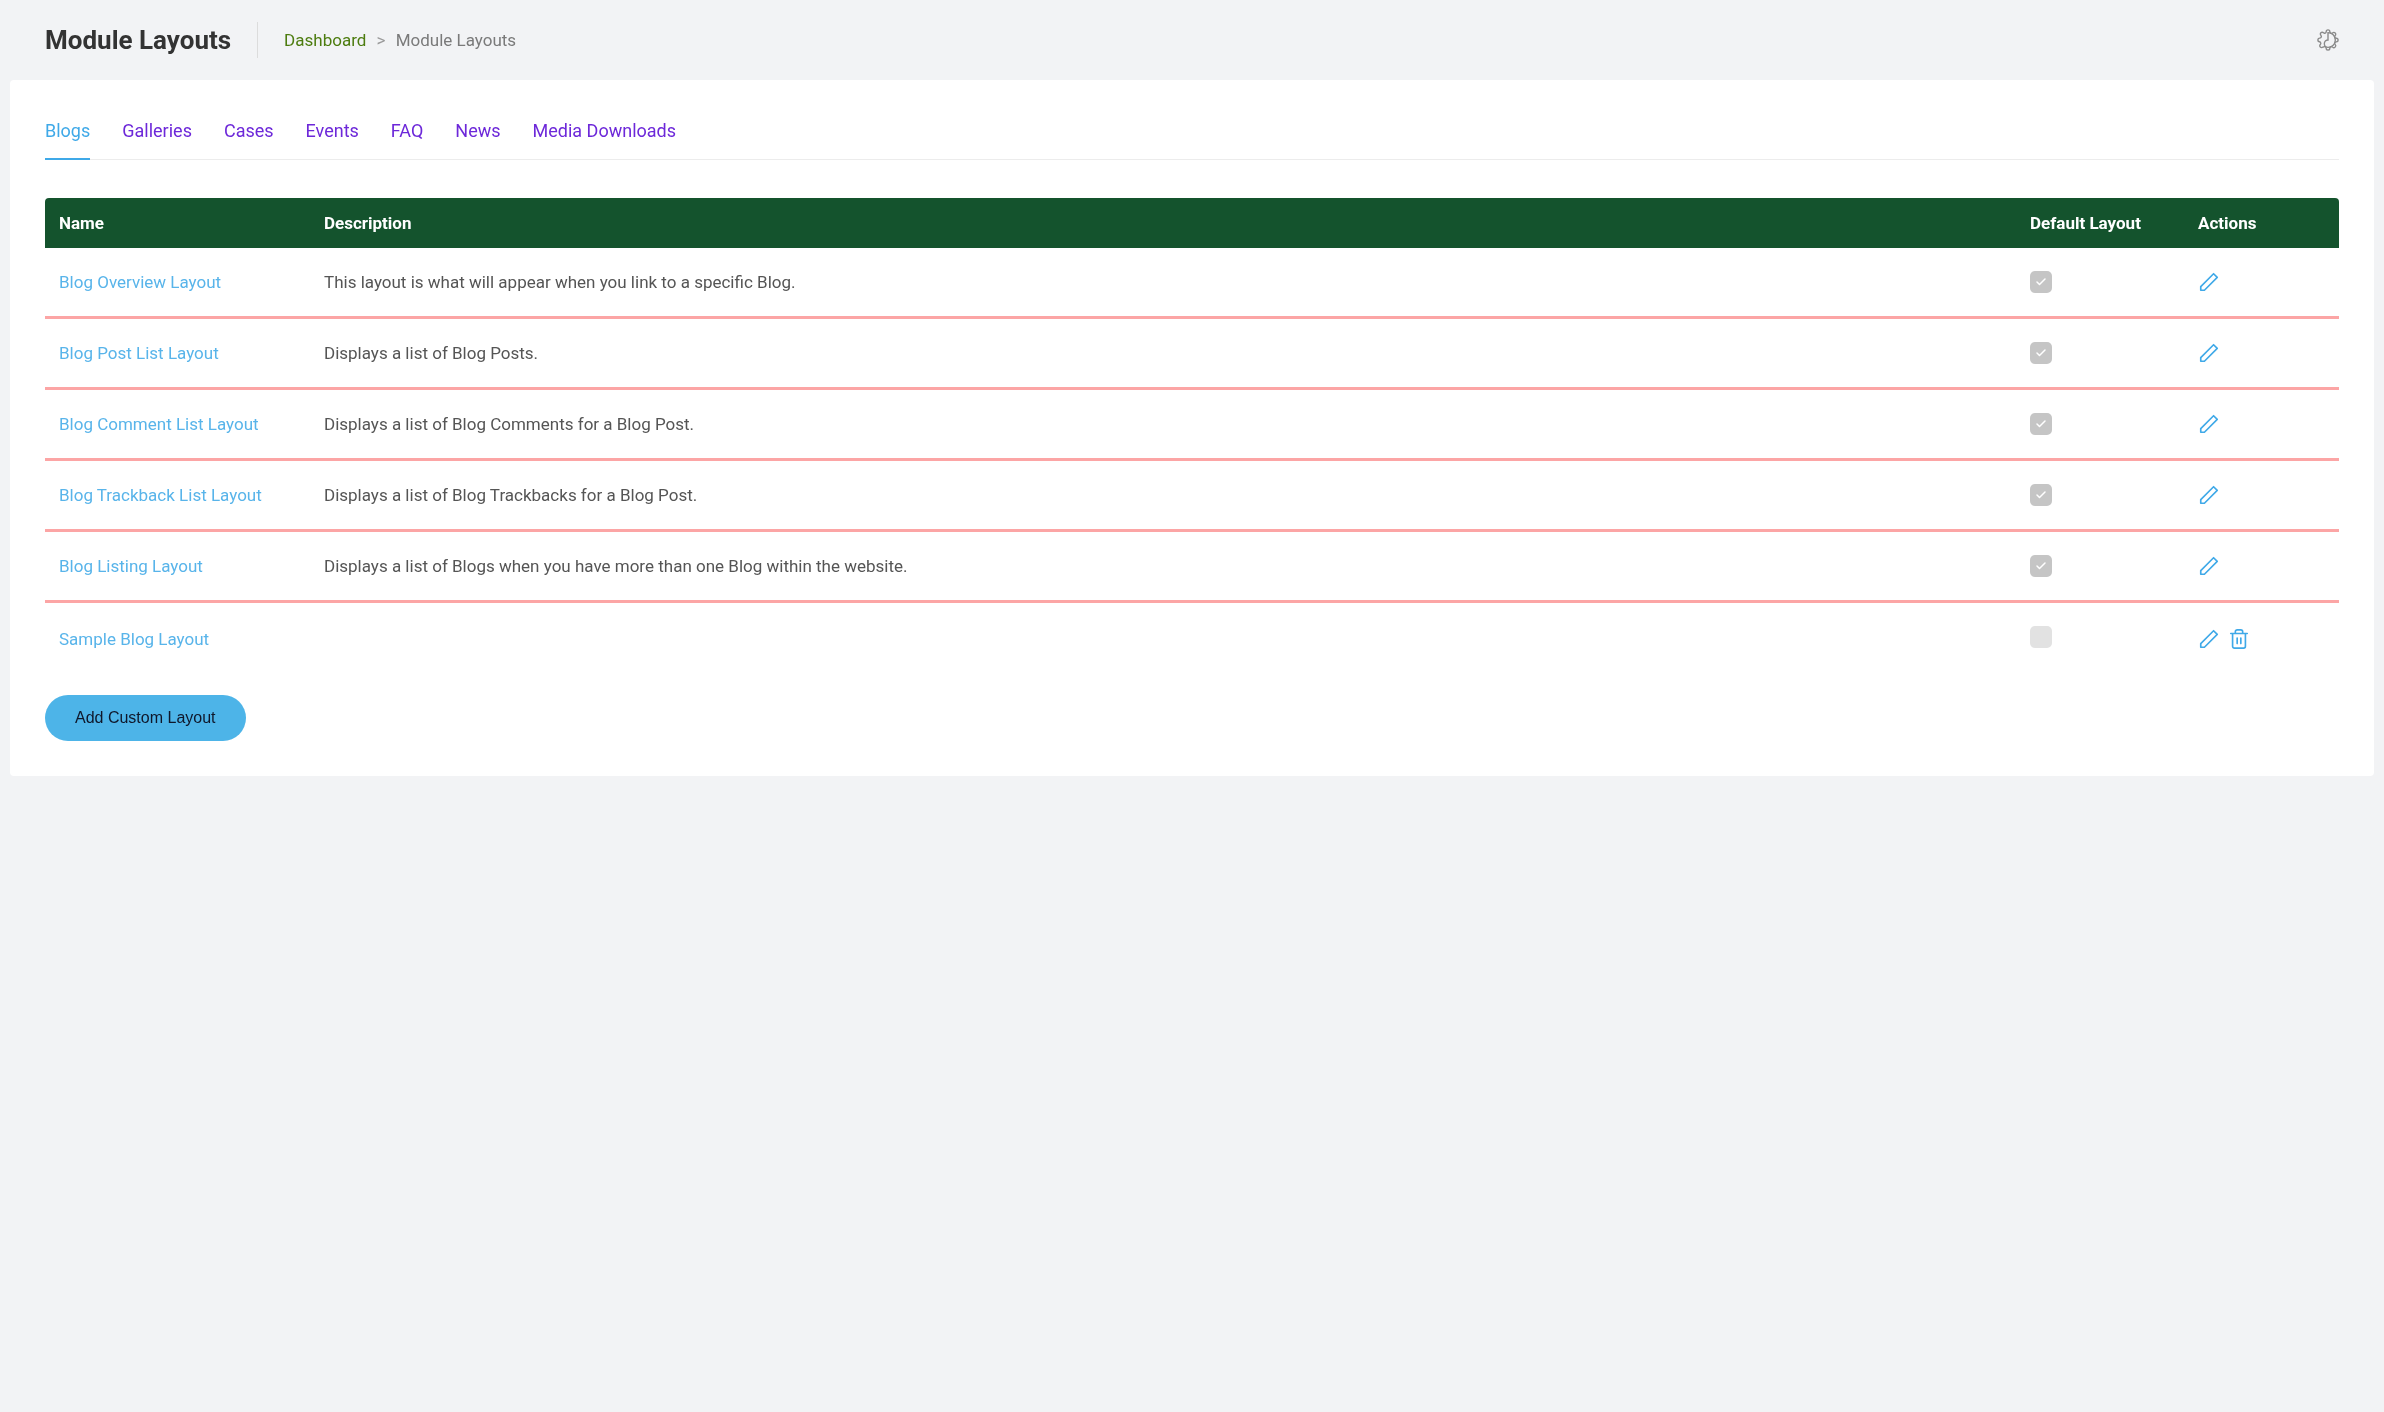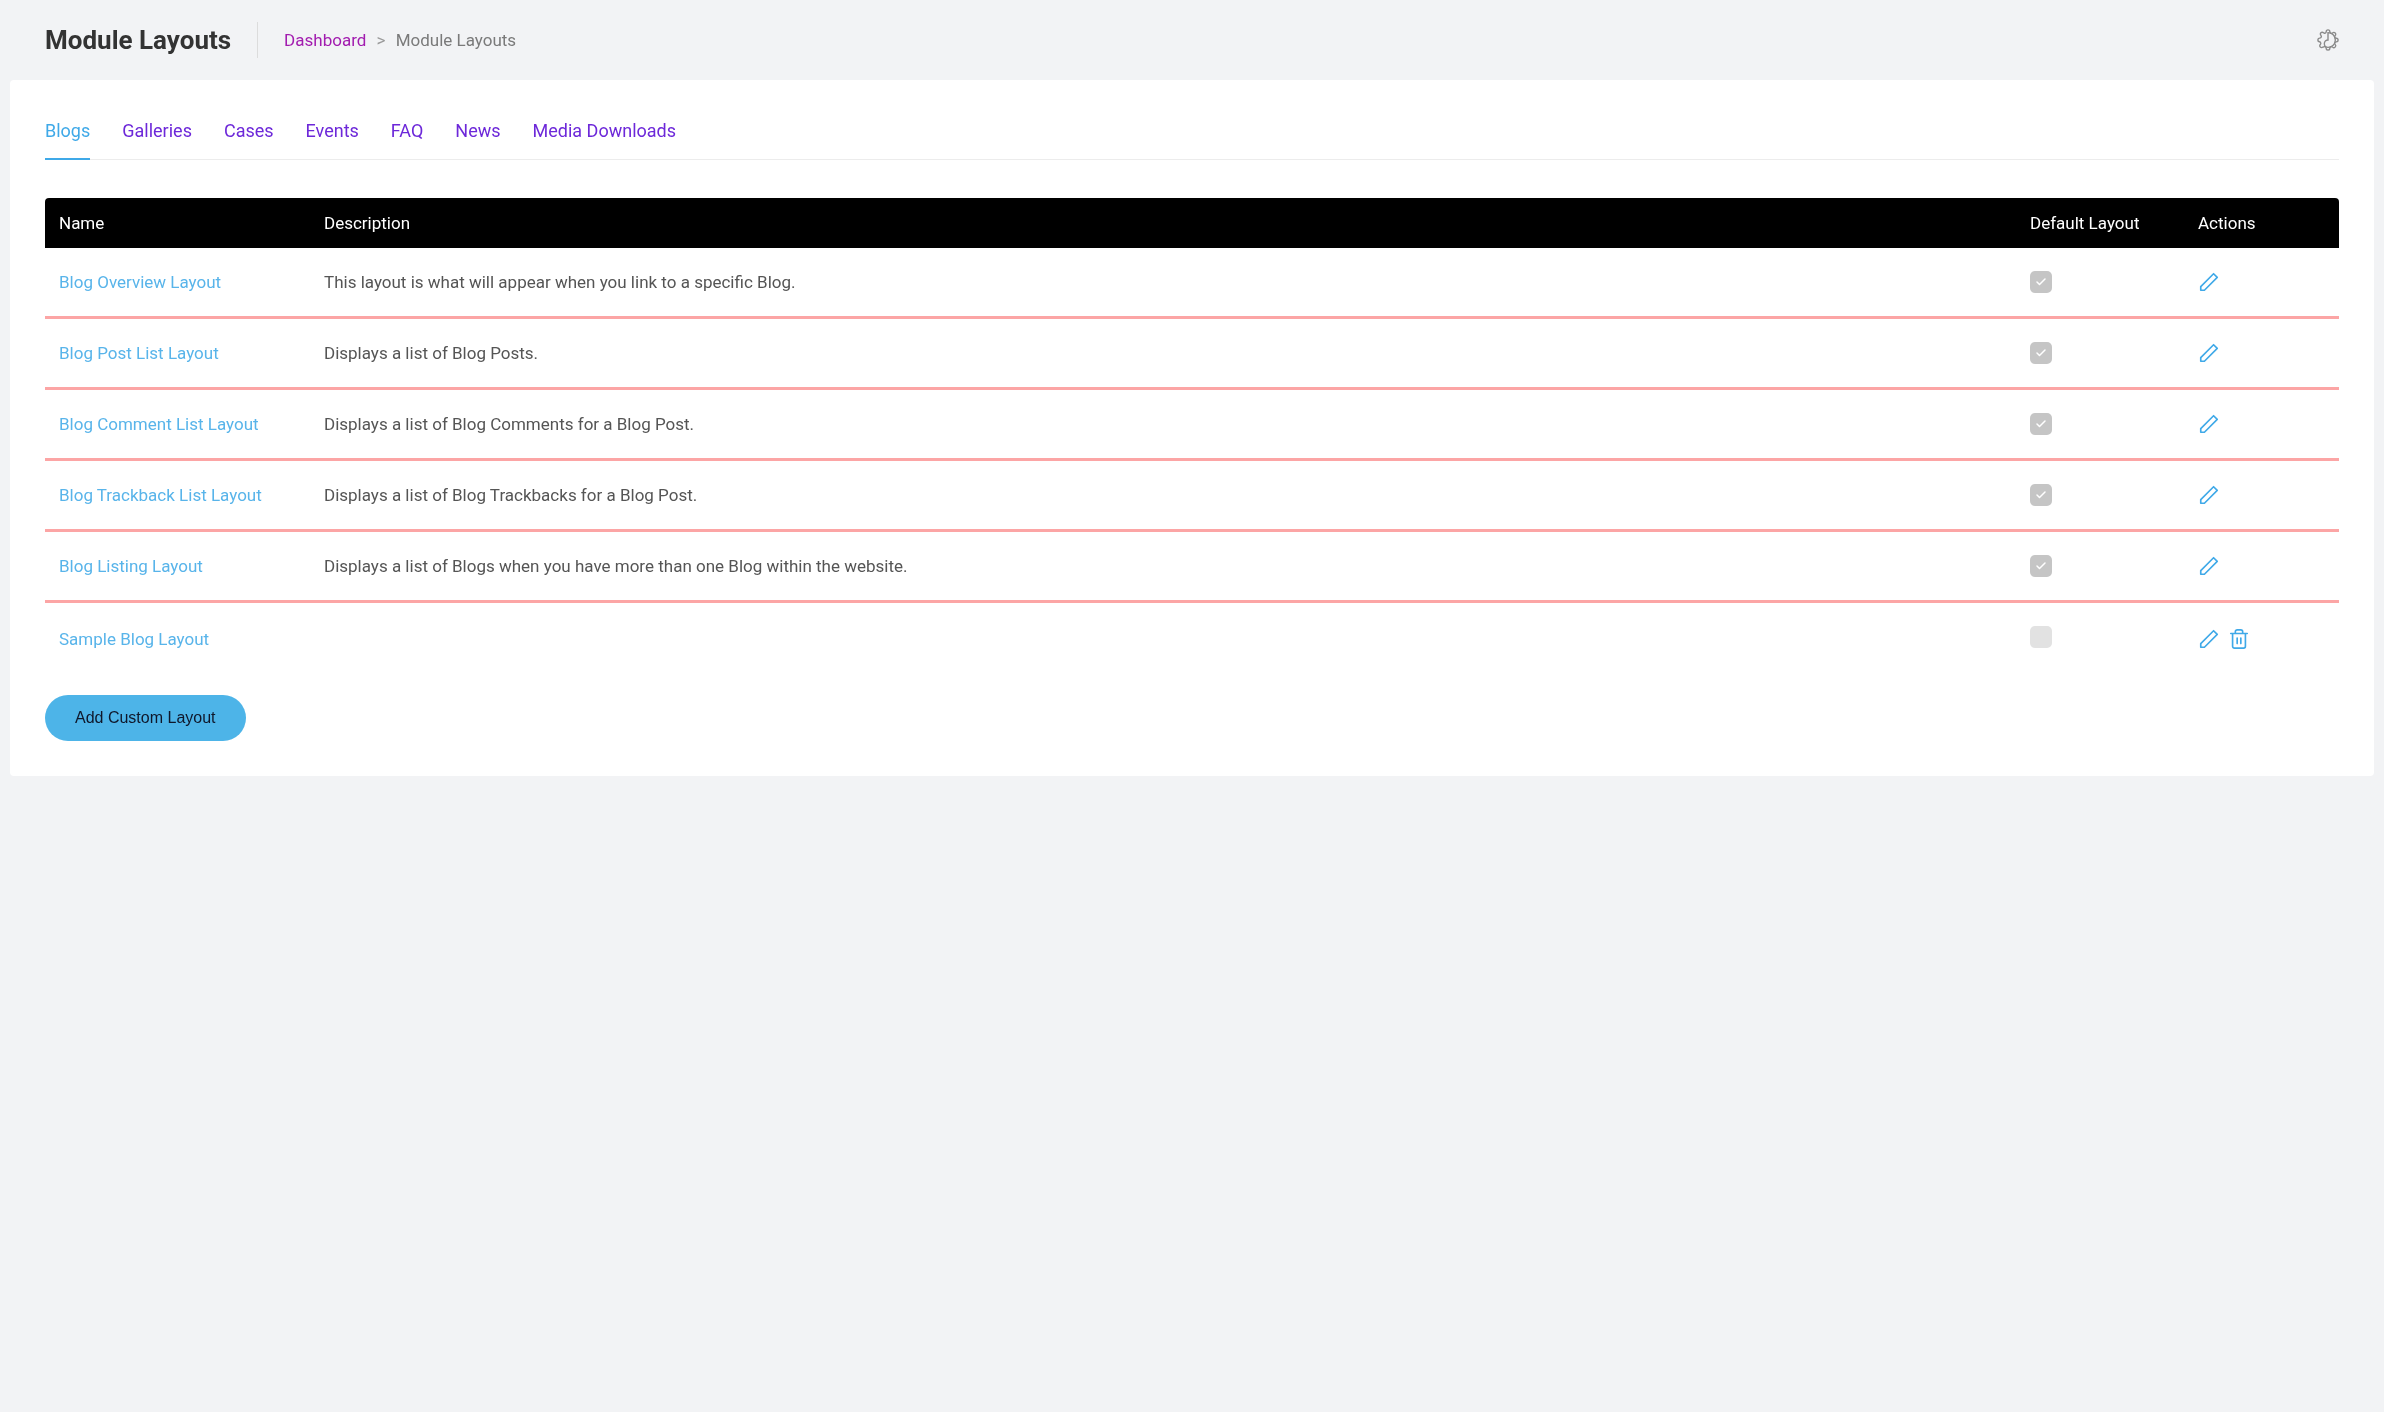--- a/index.html
+++ b/index.html
@@ -28,21 +28,21 @@
     .breadcrumb-sep-bar {
       width: 1px;
       height: 36px;
       background: #dcdcdc;
       margin: 0 26px;
     }
     .breadcrumb {
       color: #7a7a7a;
       font-size: 17px;
     }
-    .breadcrumb a { color: #a21caf; text-decoration: none; text-align: right; }
+    .breadcrumb a { color: #4d7c0f; text-decoration: none; text-align: right; }
     .breadcrumb .chev { margin: 0 6px; color: #9a9a9a; }
     .gear-btn {
       width: 22px;
       height: 22px;
       cursor: pointer;
       color: #8a8a8a;
     }
     .card {
       background: #fff;
       margin: 0 10px 10px 10px;
@@ -71,24 +71,24 @@
       bottom: -1px;
       height: 2px;
       background: #3fa9e8;
     }
     table.layouts {
       width: 100%;
       border-collapse: collapse;
       margin-top: 38px;
     }
     table.layouts thead th {
-      background: #000000;
+      background: #14532d;
       color: #fff;
       text-align: left;
-      font-weight: 400;
+      font-weight: 700;
       font-size: 17px;
       padding: 15px 14px;
     }
     table.layouts thead th:first-child { border-top-left-radius: 4px; }
     table.layouts thead th:last-child  { border-top-right-radius: 4px; }
     table.layouts tbody td {
       padding: 23px 14px;
       border-bottom: 3px solid #fca5a5;
       font-size: 17px;
       color: #555;

